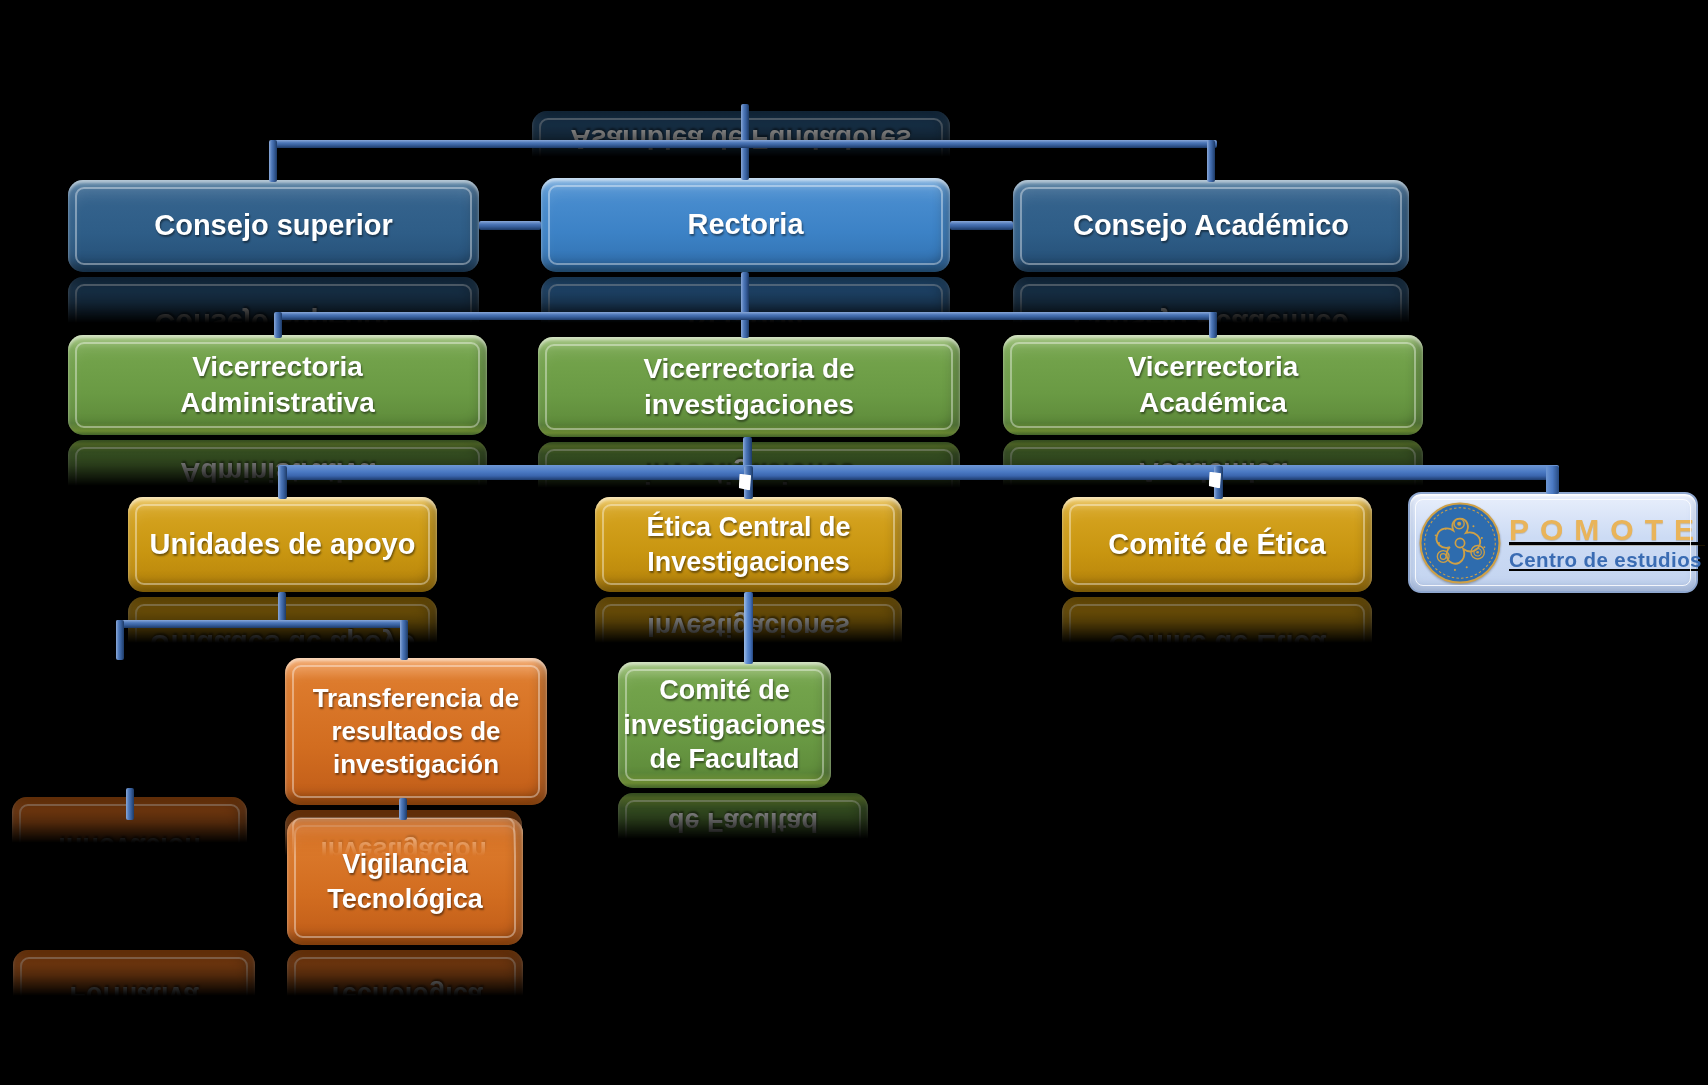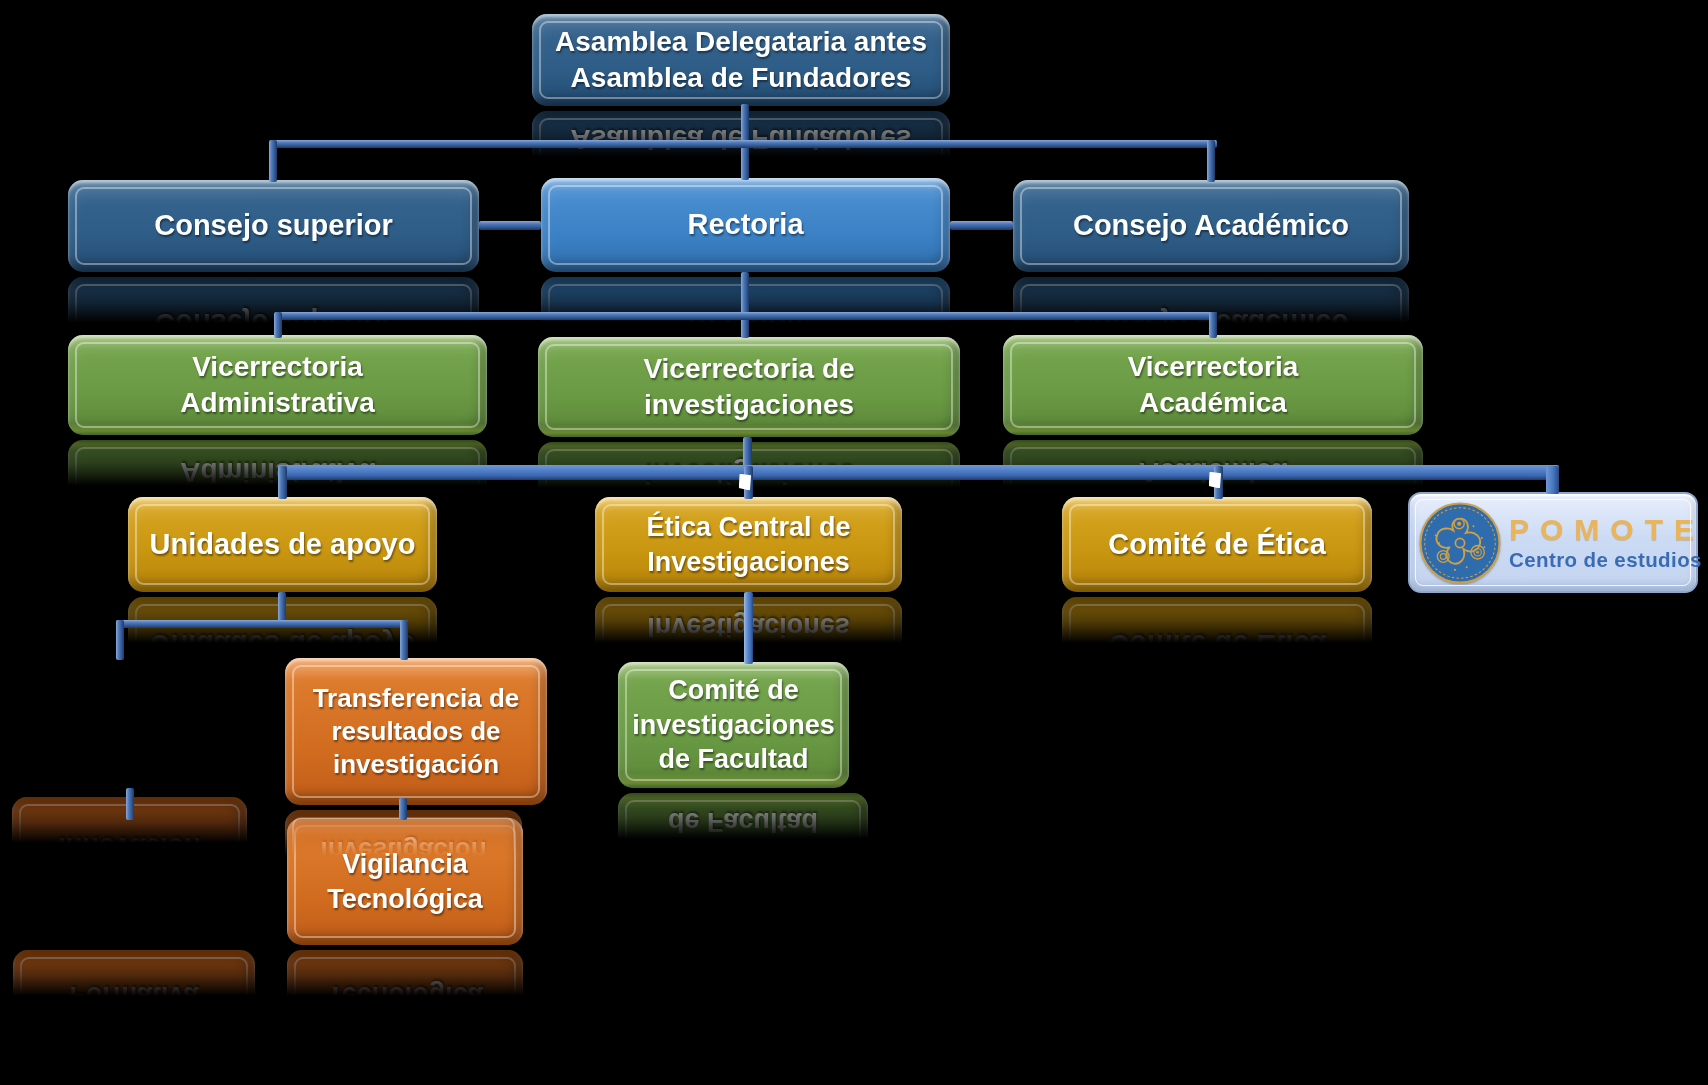--- a/index.html
+++ b/index.html
@@ -39,21 +39,21 @@
 
   .arrow{position:absolute;z-index:8;width:14px;height:18px;background:#fff;
          clip-path:polygon(20% 0,100% 18%,76% 100%,0 78%);transform:rotate(-8deg);
          box-shadow:0 0 2px rgba(0,0,0,.4);}
 
   
   .pomote{position:absolute;left:1408px;top:492px;width:290px;height:101px;z-index:5;box-sizing:border-box;
           background:linear-gradient(180deg,#e9effc 0%,#ccdbf4 45%,#c3d4f0 100%);
           border:2px solid #8fa7cf;border-radius:13px;
           box-shadow:inset 0 2px 2px #fff, inset 0 -5px 9px rgba(90,110,150,.35), 0 1px 3px rgba(0,0,0,.55);
-          display:flex;align-items:center;gap:7px;padding:6px 8px;}
+          display:flex;align-items:center;gap:7px;padding:6px 8px;text-decoration:underline;}
   .pomote::after{content:"";position:absolute;inset:5px;border:1px solid rgba(255,255,255,.85);
                  border-radius:8px;pointer-events:none;}
   .pomote-text{display:flex;flex-direction:column;align-items:flex-start;position:relative;}
   .pomote-title{font-size:30px;font-weight:bold;color:#e9b45a;letter-spacing:11px;line-height:1;
                 text-shadow:0 1px 1px rgba(120,80,0,.25);}
   .pomote-sub{font-size:20.5px;font-weight:bold;color:#3a6cb3;letter-spacing:.4px;margin-top:5px;line-height:1;}
   .emblem{flex:0 0 auto;filter:drop-shadow(0 1px 1px rgba(0,0,0,.3));}
 </style>
 </head>
 <body>
@@ -82,24 +82,20 @@
       <circle cx="44" cy="82" r="1.2" fill="#cfa045"></circle>
       <circle cx="58" cy="79" r="1.2" fill="#cfa045"></circle>
       <circle cx="21" cy="41" r="1.1" fill="#cfa045"></circle>
       <circle cx="79" cy="55" r="1.1" fill="#cfa045"></circle>
     </svg>
     <div class="pomote-text">
       <div class="pomote-title">POMOTE</div>
       <div class="pomote-sub">Centro de estudios</div>
     </div>
   </div>
-<div class="node s-darkblue" style="left: 532px; top: 14px; width: 418px; height: 92px; font-size: 28px;">
-      <span class="lbl">Asamblea Delegataria antes
-Asamblea de Fundadores</span>
-    </div>
     <div class="refl" style="left: 532px; top: 111px; width: 418px; height: 46px;">
       <div class="node s-darkblue" style="left: 0px; top: 0px; width: 418px; height: 92px; font-size: 28px; transform: scaleY(-1);">
         <span class="lbl">Asamblea Delegataria antes
 Asamblea de Fundadores</span>
       </div>
     </div>
     <div class="node s-darkblue" style="left: 68px; top: 180px; width: 411px; height: 92px; font-size: 29px;">
       <span class="lbl">Consejo superior</span>
     </div>
     <div class="refl" style="left: 68px; top: 277px; width: 411px; height: 46px;">
@@ -190,21 +186,21 @@
 resultados de
 investigación</span>
     </div>
     <div class="refl" style="left: 285px; top: 810px; width: 237px; height: 46px;">
       <div class="node s-orange" style="left: 0px; top: 0px; width: 237px; height: 147px; font-size: 26px; transform: scaleY(-1);">
         <span class="lbl">Transferencia de
 resultados de
 investigación</span>
       </div>
     </div>
-    <div class="node s-green" style="left: 618px; top: 662px; width: 231px; height: 126px; font-size: 27px;">
+    <div class="node s-green" style="left: 618px; top: 662px; width: 213px; height: 126px; font-size: 27px;">
       <span class="lbl">Comité de
 investigaciones
 de Facultad</span>
     </div>
     <div class="refl" style="left: 618px; top: 793px; width: 250px; height: 46px;">
       <div class="node s-green" style="left: 0px; top: 0px; width: 250px; height: 126px; font-size: 27px; transform: scaleY(-1);">
         <span class="lbl">Comité de
 investigaciones
 de Facultad</span>
       </div>

